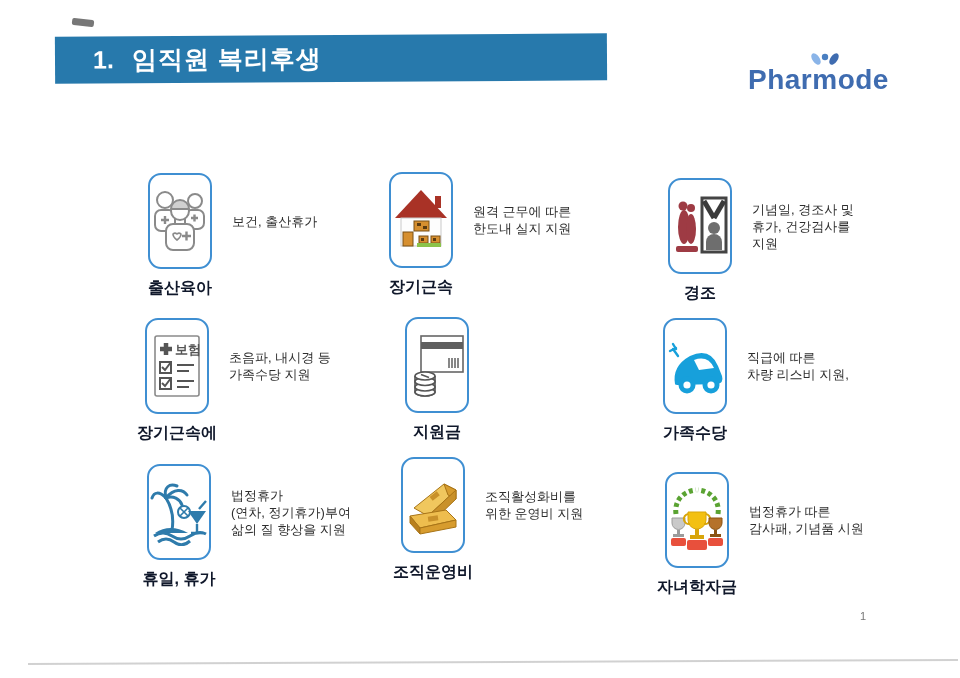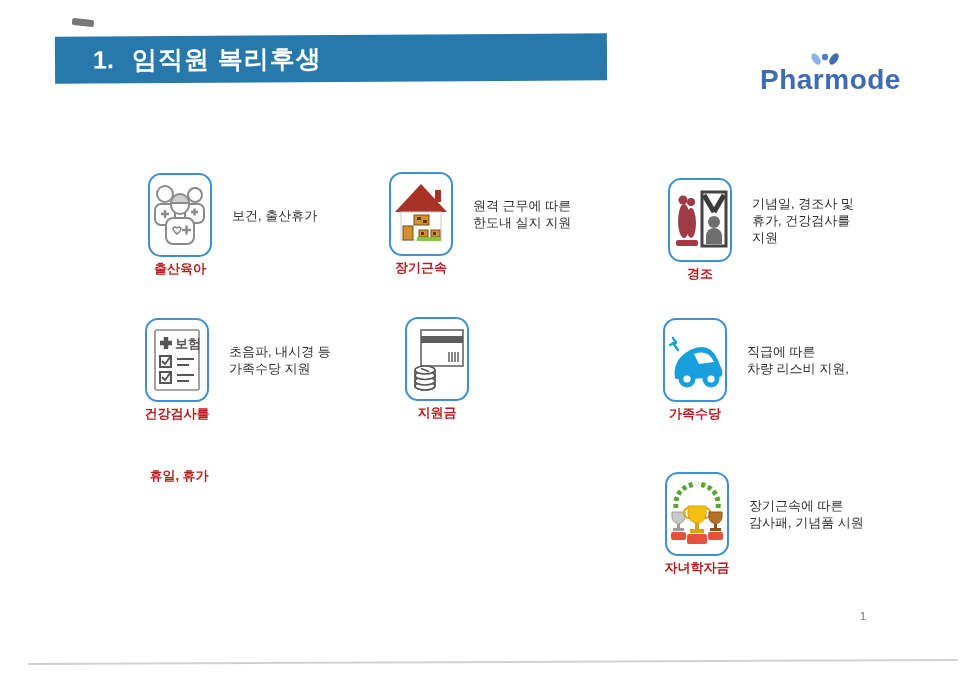--- a/index.html
+++ b/index.html
@@ -15,36 +15,36 @@
     box-sizing:border-box;transform:rotate(-0.35deg);
   }
   .banner .num{color:#fff;font-size:25px;font-weight:bold;margin-right:18px;}
   .banner .ttl{color:#fff;font-size:25px;font-weight:bold;letter-spacing:1px;}
   
   .smudge{position:absolute;left:72px;top:19px;width:22px;height:7px;background:#4a4a4a;transform:rotate(7deg);opacity:.75;border-radius:2px;}
   .page-edge{position:absolute;left:28px;top:661px;width:930px;height:2px;background:#c6c6c6;transform:rotate(-0.25deg);opacity:.8;}
   
   .logo{position:absolute;left:748px;top:50px;width:150px;height:48px;}
   .logo .mark{position:absolute;left:60px;top:0px;}
-  .logo .word{position:absolute;left:12px;top:14px;font-size:28px;font-weight:bold;color:#3f6cb0;letter-spacing:0.5px;}
+  .logo .word{position:absolute;left:0px;top:14px;font-size:28px;font-weight:bold;color:#3f6cb0;letter-spacing:0.5px;}
   
   .benefit{position:absolute;width:300px;}
   .icon-row{display:flex;align-items:center;}
   .icon-box{
-    width:64px;height:84px;border:2px solid #3f8fd2;border-radius:13px;
+    width:64px;height:96px;border:2px solid #3f8fd2;border-radius:13px;
     background:#fff;display:flex;align-items:center;justify-content:center;
     box-sizing:border-box;flex-shrink:0;
   }
   .desc{
     margin-left:20px;font-size:13px;line-height:17px;color:#2e2e2e;
     white-space:pre-line;width:185px;
   }
   .label{
-    width:120px;margin-left:-28px;text-align:center;margin-top:3px;
-    font-size:13px;font-weight:bold;color:#b91c1c;
+    width:120px;margin-left:-28px;text-align:center;margin-top:9px;
+    font-size:16px;font-weight:bold;color:#0f172a;
   }
   #b1{left:148px;top:173px;}
   #b2{left:389px;top:172px;}
   #b3{left:668px;top:178px;}
   #b4{left:145px;top:318px;}
   #b5{left:405px;top:317px;}
   #b6{left:663px;top:318px;}
   #b7{left:147px;top:464px;}
   #b8{left:401px;top:457px;}
   #b9{left:665px;top:472px;}
@@ -165,21 +165,21 @@
             <path d="M28,33 h17 M28,39 h12"></path>
             <rect x="11" y="46" width="11" height="11"></rect>
             <path d="M13,51 l3,3 l6,-8"></path>
             <path d="M28,49 h17 M28,55 h12"></path>
           </g>
         </svg>
       </div>
       <div class="desc">초음파, 내시경 등
 가족수당 지원</div>
     </div>
-    <div class="label">건강검사를</div>
+    <div class="label">장기근속에</div>
   </div>
 
   <div class="benefit" id="b5">
     <div class="icon-row">
       <div class="icon-box">
         <svg width="56" height="70" viewBox="0 0 56 70">
           <rect x="12" y="6" width="42" height="36" fill="#ffffff" stroke="#666666" stroke-width="1.6"></rect>
           <rect x="12" y="12" width="42" height="7" fill="#5f5f5f"></rect>
           <g stroke="#555555" stroke-width="1.4">
             <path d="M40,28 v10 M43,28 v10 M46,28 v10 M49,28 v10"></path>
@@ -213,23 +213,67 @@
           <circle cx="45" cy="51" r="3.6" fill="#ffffff"></circle>
         </svg>
       </div>
       <div class="desc">직급에 따른
 차량 리스비 지원,</div>
     </div>
     <div class="label">가족수당</div>
   </div>
 
   <div class="benefit" id="b7">
+    <div class="icon-row">
+      <div class="icon-box">
+        <svg width="58" height="68" viewBox="0 0 58 68">
+          <g stroke="#2e7bab" stroke-width="3" fill="none" stroke-linecap="round">
+            <path d="M22,52 C24,40 21,28 16,20"></path>
+            <path d="M16,20 C9,13 4,14 2,20"></path>
+            <path d="M16,20 C13,9 20,5 27,8"></path>
+            <path d="M16,20 C24,10 33,11 37,17"></path>
+            <path d="M16,20 C23,17 30,21 32,27"></path>
+          </g>
+          <circle cx="34" cy="34" r="6" fill="none" stroke="#2e7bab" stroke-width="2"></circle>
+          <path d="M30,30 l8,8 M38,30 l-8,8" stroke="#2e7bab" stroke-width="1.6"></path>
+          <path d="M38,33 h18 l-9,13 Z" fill="#2e7bab"></path>
+          <path d="M47,46 v9 M41,55 h12 M49,31 l7,-8" stroke="#2e7bab" stroke-width="2.4" fill="none"></path>
+          <path d="M5,55 Q20,45 38,55 Z" fill="#2e7bab"></path>
+          <path d="M4,58 Q13,52 22,58 T40,58 T56,56" stroke="#2e7bab" stroke-width="3" fill="none"></path>
+          <path d="M8,64 Q16,58 24,64 T40,63" stroke="#2e7bab" stroke-width="3" fill="none"></path>
+        </svg>
+      </div>
+      <div class="desc">법정휴가
+(연차, 정기휴가)부여
+삶의 질 향상을 지원</div>
+    </div>
     <div class="label">휴일, 휴가</div>
   </div>
 
+  <div class="benefit" id="b8">
+    <div class="icon-row">
+      <div class="icon-box">
+        <svg width="58" height="66" viewBox="0 0 58 66">
+          <g stroke="#a87417" stroke-width="1">
+            <polygon points="10,36 40,12 52,18 24,44" fill="#f0c75e"></polygon>
+            <polygon points="40,12 52,18 52,27 44,23" fill="#d79c2e"></polygon>
+            <polygon points="24,44 52,18 52,27 27,51" fill="#c9912a"></polygon>
+            <polygon points="6,44 42,38 52,48 16,56" fill="#eebd4e"></polygon>
+            <polygon points="6,44 16,56 16,62 6,51" fill="#b97f1d"></polygon>
+            <polygon points="16,56 52,48 52,55 16,62" fill="#d79c2e"></polygon>
+          </g>
+          <rect x="26" y="22" width="9" height="5" fill="#c9912a" transform="rotate(-38 30 24)"></rect>
+          <rect x="24" y="44" width="10" height="5" fill="#c9912a" transform="rotate(-8 29 46)"></rect>
+        </svg>
+      </div>
+      <div class="desc">조직활성화비를
+위한 운영비 지원</div>
+    </div>
+    <div class="label">조직운영비</div>
+  </div>
 
   <div class="benefit" id="b9">
     <div class="icon-row">
       <div class="icon-box">
         <svg width="58" height="68" viewBox="0 0 58 68">
           <path d="M8,28 C6,14 16,5 28,4" stroke="#5aa332" stroke-width="5" fill="none" stroke-dasharray="4 3"></path>
           <path d="M50,28 C52,14 42,5 30,4" stroke="#5aa332" stroke-width="5" fill="none" stroke-dasharray="4 3"></path>
           <g>
             <path d="M4,32 h13 v5 a6.5,6.5 0 0 1 -13 0 Z" fill="#c9c9c9" stroke="#9c9c9c"></path>
             <rect x="9" y="44" width="3" height="4" fill="#9c9c9c"></rect>
@@ -244,21 +288,21 @@
             <rect x="19" y="54" width="20" height="10" rx="2" fill="#e8503c"></rect>
           </g>
           <g>
             <path d="M41,32 h13 v5 a6.5,6.5 0 0 1 -13 0 Z" fill="#b5722a" stroke="#8a5313"></path>
             <rect x="46" y="44" width="3" height="4" fill="#8a5313"></rect>
             <rect x="42" y="48" width="11" height="3" fill="#8a5313"></rect>
             <rect x="40" y="52" width="15" height="8" rx="2" fill="#e8503c"></rect>
           </g>
         </svg>
       </div>
-      <div class="desc">장기근속에 따른
+      <div class="desc">법정휴가 따른
 감사패, 기념품 시원</div>
     </div>
     <div class="label">자녀학자금</div>
   </div>
 
   <div class="page-num">1</div>
   <div class="page-edge"></div>
 </div>
 
 </body></html>

